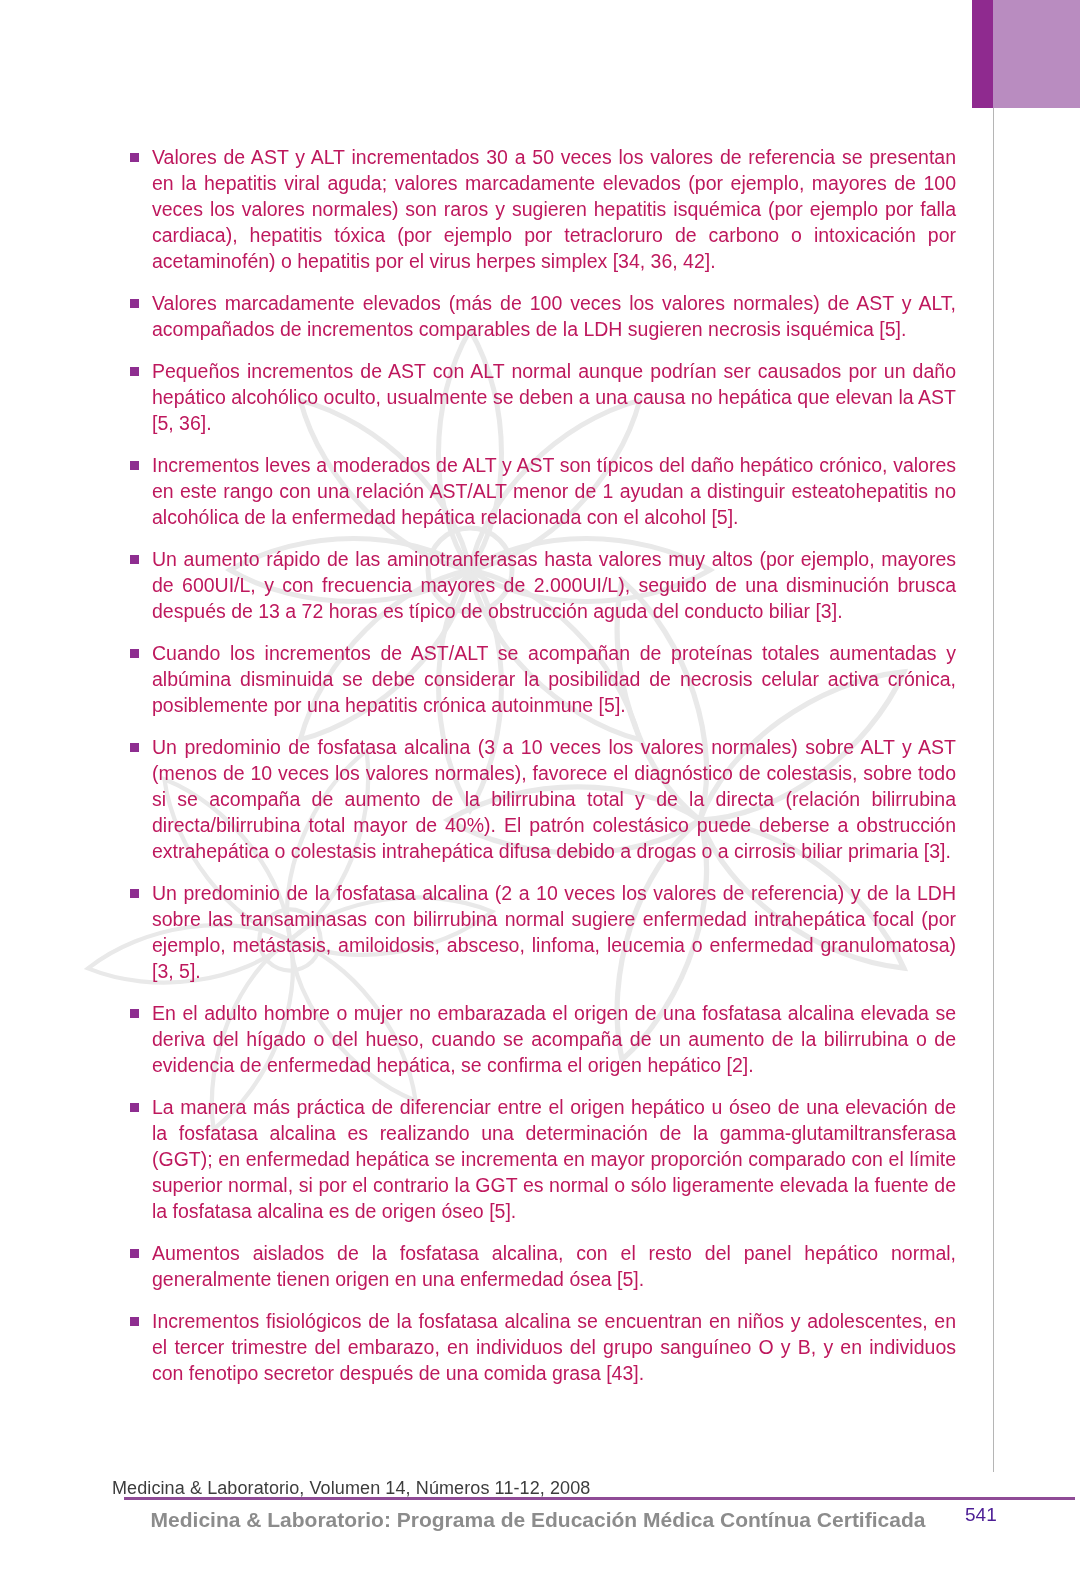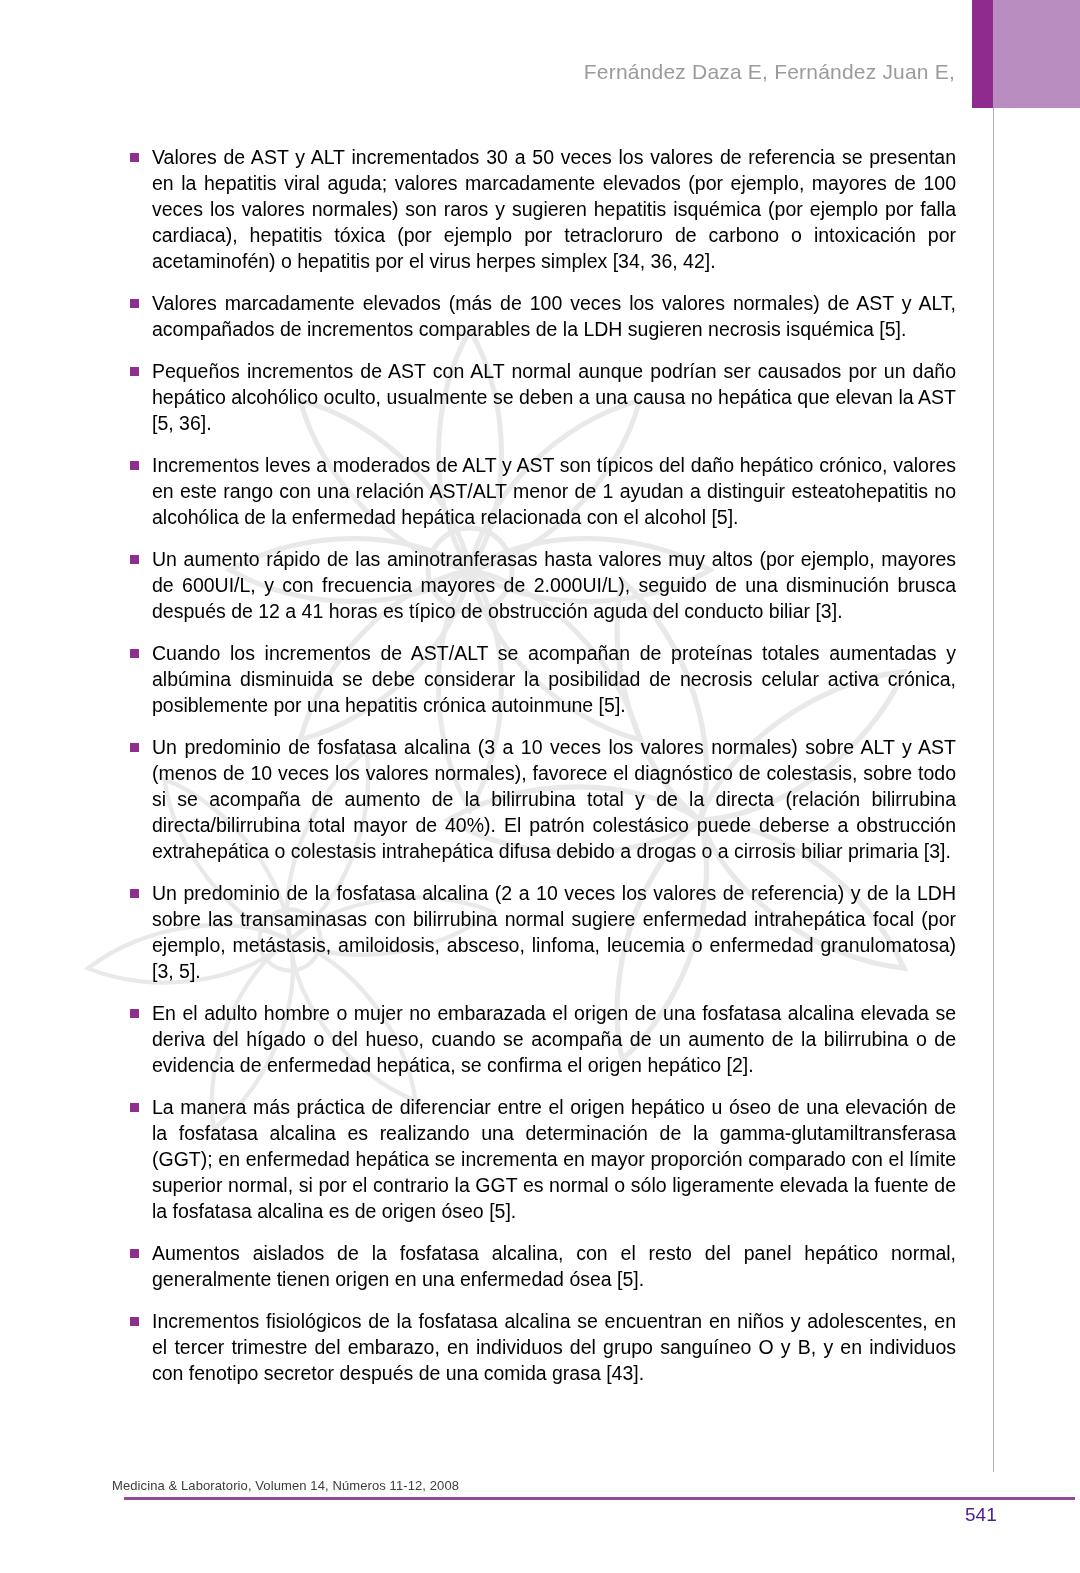--- a/index.html
+++ b/index.html
@@ -45,27 +45,27 @@
     position: absolute; left: 130px; top: 144px; width: 826px; z-index: 3;
   }
   .bullet-item { display: flex; margin-bottom: 16px; }
   .bullet-marker {
     flex: none; width: 9px; height: 9px; background: #8e2e90;
     margin: 9px 13px 0 0;
   }
   .bullet-text {
     flex: 1;
     text-align: justify;
-    font-size: 19.5px; line-height: 26px; color: #000000;
+    font-size: 19.5px; line-height: 26px; color: #be185d;
   }
 
   
   .footer-journal {
     position: absolute; left: 112px; top: 1478px; z-index: 3;
-    font-size: 13px; color: #3c3c3c; letter-spacing: 0.1px;
+    font-size: 18px; color: #3c3c3c; letter-spacing: 0.1px;
   }
   .footer-rule {
     position: absolute; left: 124px; top: 1497px; width: 951px; height: 3px;
     background: #8f4b96; z-index: 3;
   }
   .footer-program {
     position: absolute; left: 0; top: 1506px; width: 1076px; z-index: 3;
     text-align: center; font-weight: bold;
     color: #8c8c8c; font-size: 21px; line-height: 28px;
   }
@@ -148,21 +148,20 @@
         </g>
     </g>
   </g>
 </svg>
 
 <div class="corner-bar-dark"></div>
 <div class="corner-block-light"></div>
 <div class="right-vline"></div>
 
 <div class="authors">
-  <div>Fernández Daza E, Fernández Juan E,</div>
 </div>
 
 <div class="content">
   <div class="bullet-item">
     <span class="bullet-marker"></span>
     <span class="bullet-text">Valores de AST y ALT incrementados 30 a 50 veces los valores de referencia se presentan en la hepatitis viral aguda; valores marcadamente elevados (por ejemplo, mayores de 100 veces los valores normales) son raros y sugieren hepatitis isquémica (por ejemplo por falla cardiaca), hepatitis tóxica (por ejemplo por tetracloruro de carbono o intoxicación por acetaminofén) o hepatitis por el virus herpes simplex [34, 36, 42].</span>
   </div>
   <div class="bullet-item">
     <span class="bullet-marker"></span>
     <span class="bullet-text">Valores marcadamente elevados (más de 100 veces los valores normales) de AST y ALT, acompañados de incrementos comparables de la LDH sugieren necrosis isquémica [5].</span>
@@ -170,21 +169,21 @@
   <div class="bullet-item">
     <span class="bullet-marker"></span>
     <span class="bullet-text">Pequeños incrementos de AST con ALT normal aunque podrían ser causados por un daño hepático alcohólico oculto, usualmente se deben a una causa no hepática que elevan la AST [5, 36].</span>
   </div>
   <div class="bullet-item">
     <span class="bullet-marker"></span>
     <span class="bullet-text">Incrementos leves a moderados de ALT y AST son típicos del daño hepático crónico, valores en este rango con una relación AST/ALT menor de 1 ayudan a distinguir esteatohepatitis no alcohólica de la enfermedad hepática relacionada con el alcohol [5].</span>
   </div>
   <div class="bullet-item">
     <span class="bullet-marker"></span>
-    <span class="bullet-text">Un aumento rápido de las aminotranferasas hasta valores muy altos (por ejemplo, mayores de 600UI/L, y con frecuencia mayores de 2.000UI/L), seguido de una disminución brusca después de 12 a 41 horas es típico de obstrucción aguda del conducto biliar [3].</span>
+    <span class="bullet-text">Un aumento rápido de las aminotranferasas hasta valores muy altos (por ejemplo, mayores de 600UI/L, y con frecuencia mayores de 2.000UI/L), seguido de una disminución brusca después de 13 a 72 horas es típico de obstrucción aguda del conducto biliar [3].</span>
   </div>
   <div class="bullet-item">
     <span class="bullet-marker"></span>
     <span class="bullet-text">Cuando los incrementos de AST/ALT se acompañan de proteínas totales aumentadas y albúmina disminuida se debe considerar la posibilidad de necrosis celular activa crónica, posiblemente por una hepatitis crónica autoinmune [5].</span>
   </div>
   <div class="bullet-item">
     <span class="bullet-marker"></span>
     <span class="bullet-text">Un predominio de fosfatasa alcalina (3 a 10 veces los valores normales) sobre ALT y AST (menos de 10 veces los valores normales), favorece el diagnóstico de colestasis, sobre todo si se acompaña de aumento de la bilirrubina total y de la directa (relación bilirrubina directa/bilirrubina total mayor de 40%). El patrón colestásico puede deberse a obstrucción extrahepática o colestasis intrahepática difusa debido a drogas o a cirrosis biliar primaria [3].</span>
   </div>
   <div class="bullet-item">
@@ -205,14 +204,15 @@
   </div>
   <div class="bullet-item">
     <span class="bullet-marker"></span>
     <span class="bullet-text">Incrementos fisiológicos de la fosfatasa alcalina se encuentran en niños y adolescentes, en el tercer trimestre del embarazo, en individuos del grupo sanguíneo O y B, y en individuos con fenotipo secretor después de una comida grasa [43].</span>
   </div>
 </div>
 
 <div class="footer-journal">Medicina &amp; Laboratorio, Volumen 14, Números 11-12, 2008</div>
 <div class="footer-rule"></div>
 <div class="footer-program">
+  <div>Medicina &amp; Laboratorio: Programa de Educación Médica Contínua Certificada</div>
 </div>
 <div class="page-number">541</div>
 
 </body></html>

